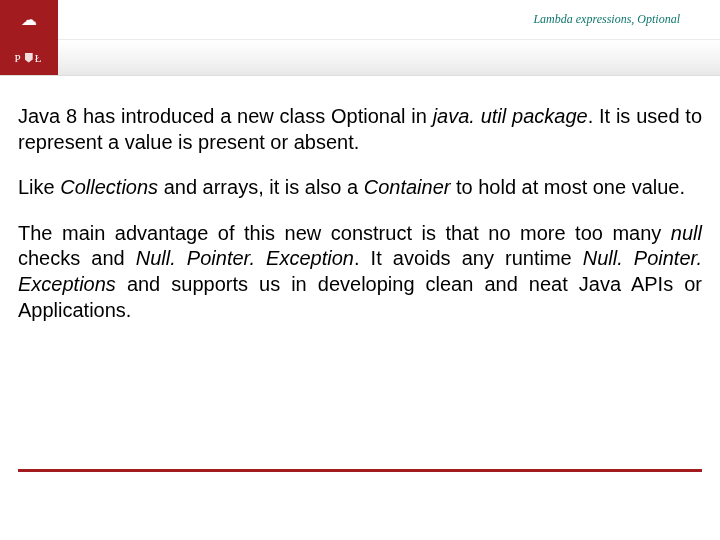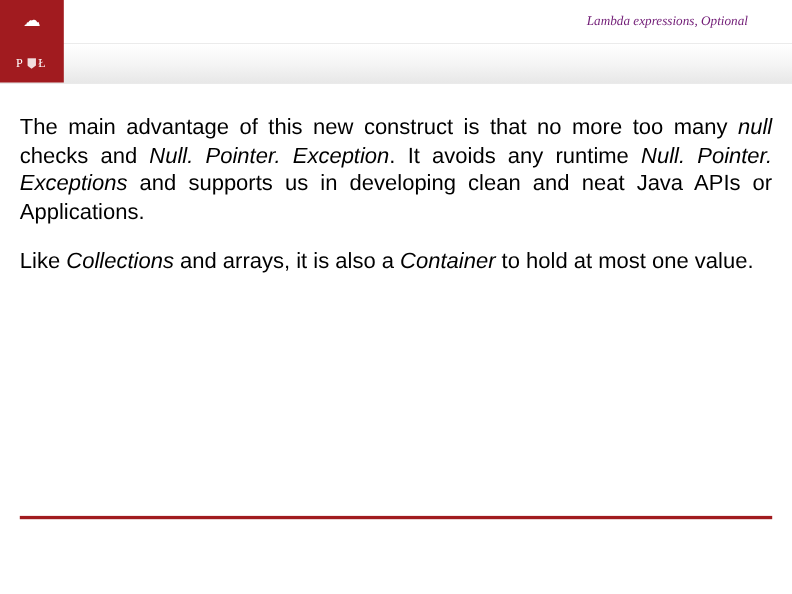--- a/index.html
+++ b/index.html
@@ -30,21 +30,21 @@
       font-size: 16px;
       line-height: 1;
     }
     .breadcrumb {
       flex: 1;
       text-align: right;
       padding-right: 40px;
       font-size: 12px;
       font-family: "Times New Roman", Times, serif;
       font-style: italic;
-      color: #701a75;
+      color: #0f766e;
     }
     .title-row {
       height: 36px;
       display: flex;
       align-items: stretch;
       background: linear-gradient(to bottom, #ffffff 0%, #f4f4f4 55%, #e8e8e8 100%);
       border-bottom: 1px solid #ddd;
     }
     .logo-block-2 {
       width: 58px;
@@ -111,23 +111,26 @@
 
 <div class="title-row">
   <div class="logo-block-2">
     <span>P</span>
     <span class="shield"></span>
     <span>Ł</span>
   </div>
 </div>
 
 <div class="content">
-
-  <p class="para para-justify">
-    <span>The main advantage of this new construct is that no more too many </span><span class="ital">null</span><span> checks and </span><span class="ital">Null. Pointer. Exception</span><span>. It avoids any runtime </span><span class="ital">Null. Pointer. Exceptions</span><span> and supports us in developing clean and neat Java APIs or Applications.</span>
+  <p class="para">
+    <span>Java 8 has introduced a new class Optional in </span><span class="ital">java. util package</span><span>. It is used to represent a value is present or absent.</span>
   </p>
 
   <p class="para">
     <span>Like </span><span class="ital">Collections</span><span> and arrays, it is also a </span><span class="ital">Container</span><span> to hold at most one value.</span>
+  </p>
+
+  <p class="para para-justify">
+    <span>The main advantage of this new construct is that no more too many </span><span class="ital">null</span><span> checks and </span><span class="ital">Null. Pointer. Exception</span><span>. It avoids any runtime </span><span class="ital">Null. Pointer. Exceptions</span><span> and supports us in developing clean and neat Java APIs or Applications.</span>
   </p>
 </div>
 
 <div class="footer-rule"></div>
 
 </body></html>

